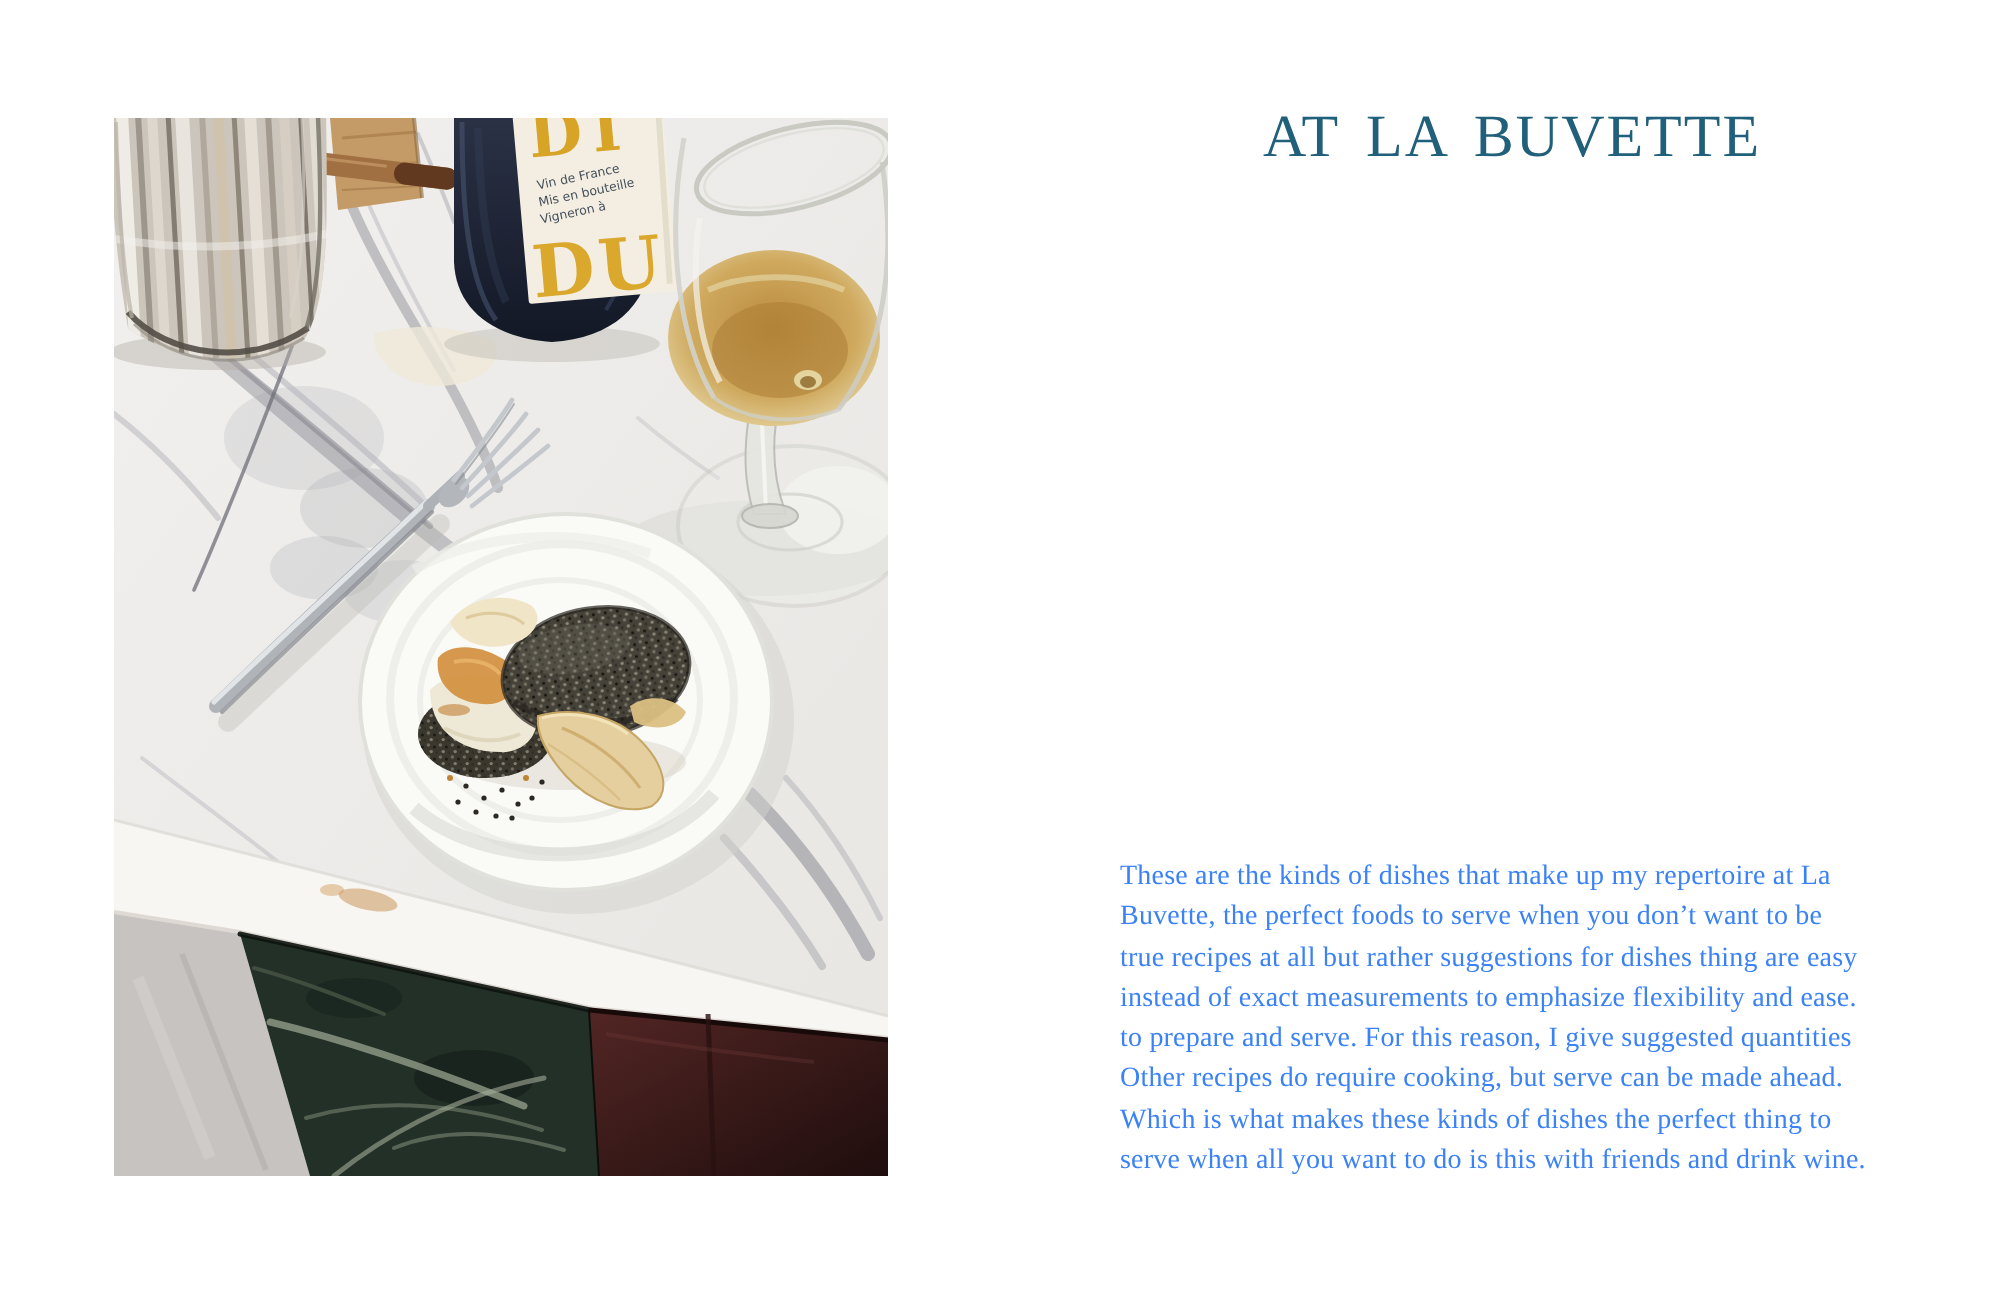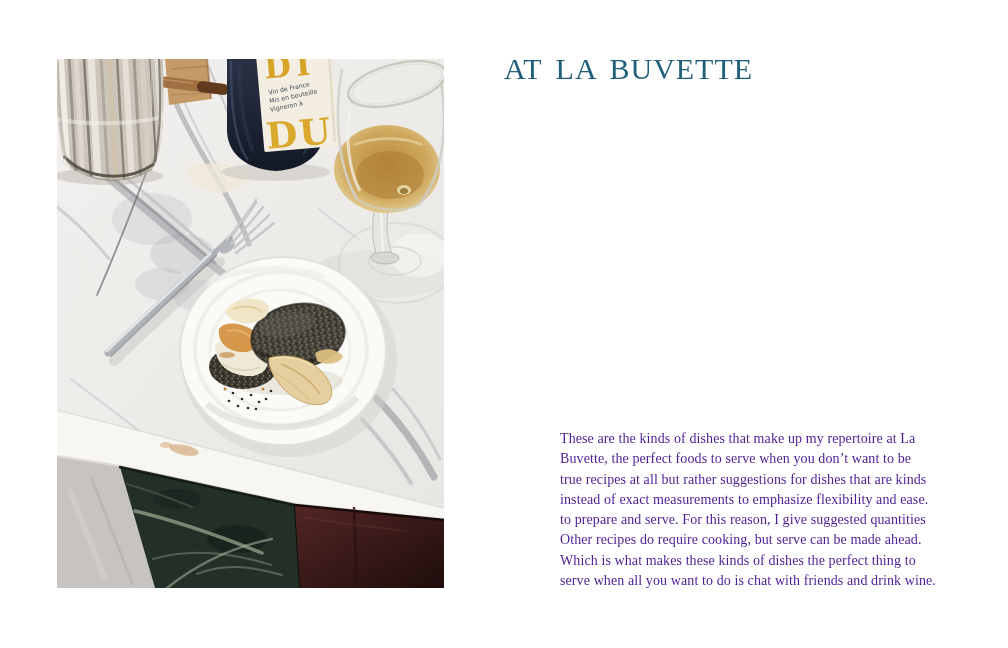--- a/index.html
+++ b/index.html
@@ -1,23 +1,23 @@
 <!DOCTYPE html>
 <html><head>
 <meta charset="utf-8">
 <style>
   html,body{margin:0;padding:0;background:#ffffff;}
   .spread{position:relative;width:1008px;height:648px;background:#ffffff;overflow:hidden;
           font-family:"Liberation Serif","DejaVu Serif",serif;}
   .photo{position:absolute;left:57px;top:59px;width:387px;height:529px;overflow:hidden;}
   .photo svg{display:block;width:387px;height:529px;}
   .chapter-title{position:absolute;left:504px;top:52px;width:504px;margin:0;
-                 text-align:left;font-weight:400;font-size:30px;letter-spacing:1px;
+                 text-align:center;font-weight:400;font-size:30px;letter-spacing:1px;
                  word-spacing:5px;color:#21607a;font-family:"Liberation Serif","DejaVu Serif",serif;}
-  .paragraph{position:absolute;left:560px;top:429px;width:400px;color:#4c1d95;
+  .paragraph{position:absolute;left:560px;top:429px;width:400px;color:#3b82f6;
              font-size:14px;line-height:20.3px;letter-spacing:0.1px;}
   .pline{white-space:nowrap;}
 </style>
 </head>
 <body>
 
 <div class="spread">
 
   <div class="photo">
     <svg viewBox="0 0 387 529" xmlns="http://www.w3.org/2000/svg">
@@ -252,21 +252,21 @@
         <circle cx="168" cy="330" r="1.5" fill="#c08438"></circle>
       </g>
     </svg>
   </div>
 
   <h1 class="chapter-title">AT LA BUVETTE</h1>
 
   <div class="paragraph">
     <div class="pline">These are the kinds of dishes that make up my repertoire at La</div>
     <div class="pline">Buvette, the perfect foods to serve when you don’t want to be</div>
-    <div class="pline">true recipes at all but rather suggestions for dishes that are kinds</div>
+    <div class="pline">true recipes at all but rather suggestions for dishes thing are easy</div>
     <div class="pline">instead of exact measurements to emphasize flexibility and ease.</div>
     <div class="pline">to prepare and serve. For this reason, I give suggested quantities</div>
     <div class="pline">Other recipes do require cooking, but serve can be made ahead.</div>
     <div class="pline">Which is what makes these kinds of dishes the perfect thing to</div>
-    <div class="pline">serve when all you want to do is chat with friends and drink wine.</div>
+    <div class="pline">serve when all you want to do is this with friends and drink wine.</div>
   </div>
 
 </div>
 
 </body></html>

